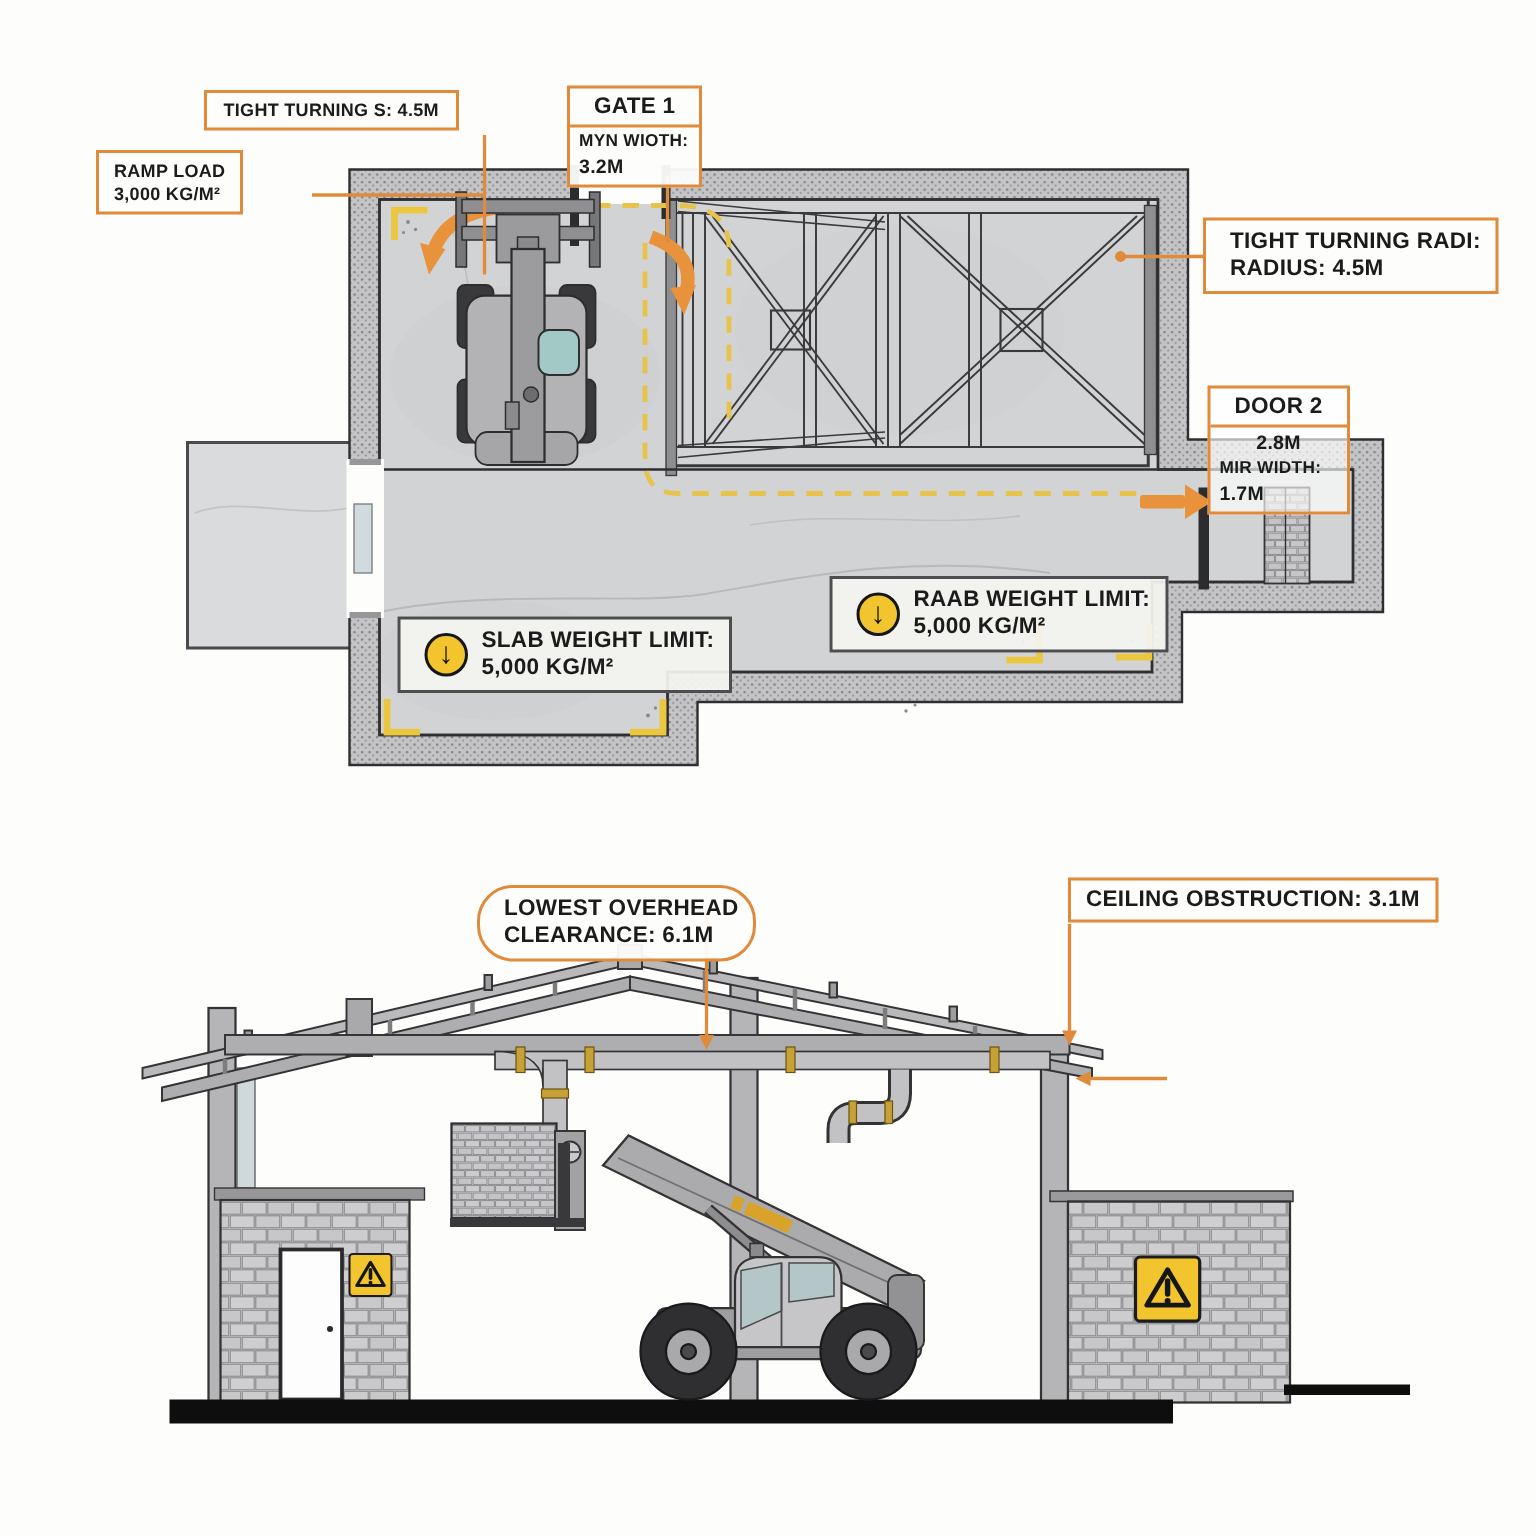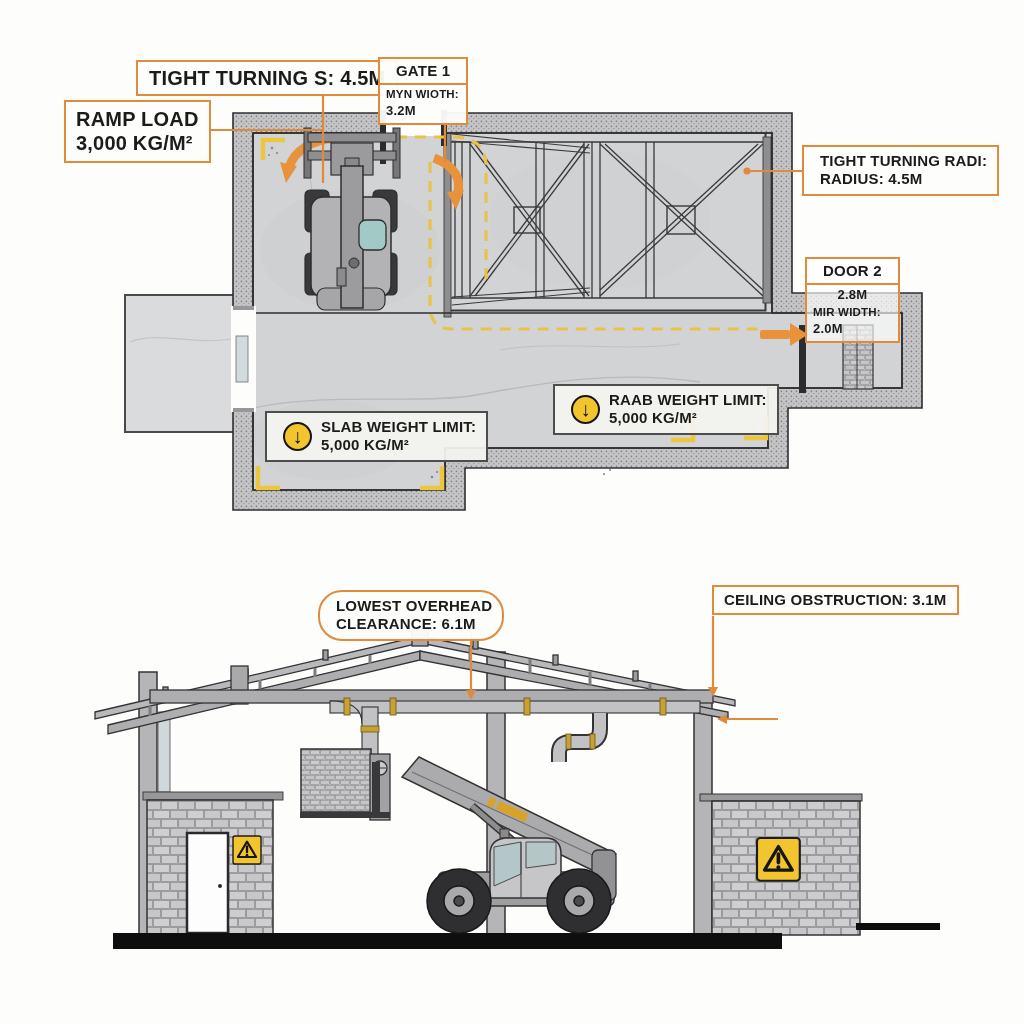--- a/index.html
+++ b/index.html
@@ -12,21 +12,21 @@
   .pad{padding:5px 10px;}
   .lbl-gray{border:2px solid #4D4D4F;background:rgba(244,244,241,0.93);display:flex;
             align-items:center;gap:9px;padding:5px 10px;}
   .badge{flex:0 0 auto;width:29px;height:29px;border-radius:50%;background:#F2C52F;
          border:2.5px solid #161616;display:flex;align-items:center;justify-content:center;
          font-size:20px;font-weight:bold;color:#101010;line-height:1;box-sizing:border-box;}
   .gate-title{display:block;text-align:center;font-size:15px;padding:3px 16px;
               border-bottom:2px solid #E08A3C;white-space:nowrap;}
   .gate-sub{display:block;font-size:11.5px;padding:2px 6px 0 6px;white-space:nowrap;}
   .gate-sub:last-child{padding-bottom:3px;}
-  .fs16{font-size:20px;} .fs15{font-size:15px;padding-left:16px;}
+  .fs16{font-size:12px;} .fs15{font-size:15px;padding-left:16px;}
   .door-box{background:rgba(255,255,255,0.65);}
 </style>
 </head>
 <body>
 
 <div id="canvas">
 
 <svg width="1024" height="1024" viewBox="0 0 1024 1024">
   <defs>
     <pattern id="stipple" width="5" height="5" patternUnits="userSpaceOnUse">
@@ -346,21 +346,21 @@
 
 <div class="lbl pad fs15" style="left:802px;top:145px;">
   <span class="ln">TIGHT TURNING RADI:</span>
   <span class="ln">RADIUS: 4.5M</span>
 </div>
 
 <div class="lbl door-box" style="left:805px;top:257px;min-width:80px;">
   <span class="gate-title">DOOR 2</span>
   <span class="gate-sub" style="font-size:13px;text-align:center;">2.8M</span>
   <span class="gate-sub">MIR WIDTH:</span>
-  <span class="gate-sub" style="font-size:13px;padding-bottom:4px;">2.0M</span>
+  <span class="gate-sub" style="font-size:13px;padding-bottom:4px;">1.7M</span>
 </div>
 
 <div class="lbl-gray lbl fs15" style="left:265px;top:411px;">
   <span class="badge">↓</span>
   <span>
     <span class="ln">SLAB WEIGHT LIMIT:</span>
     <span class="ln">5,000 KG/M²</span>
   </span>
 </div>
 

